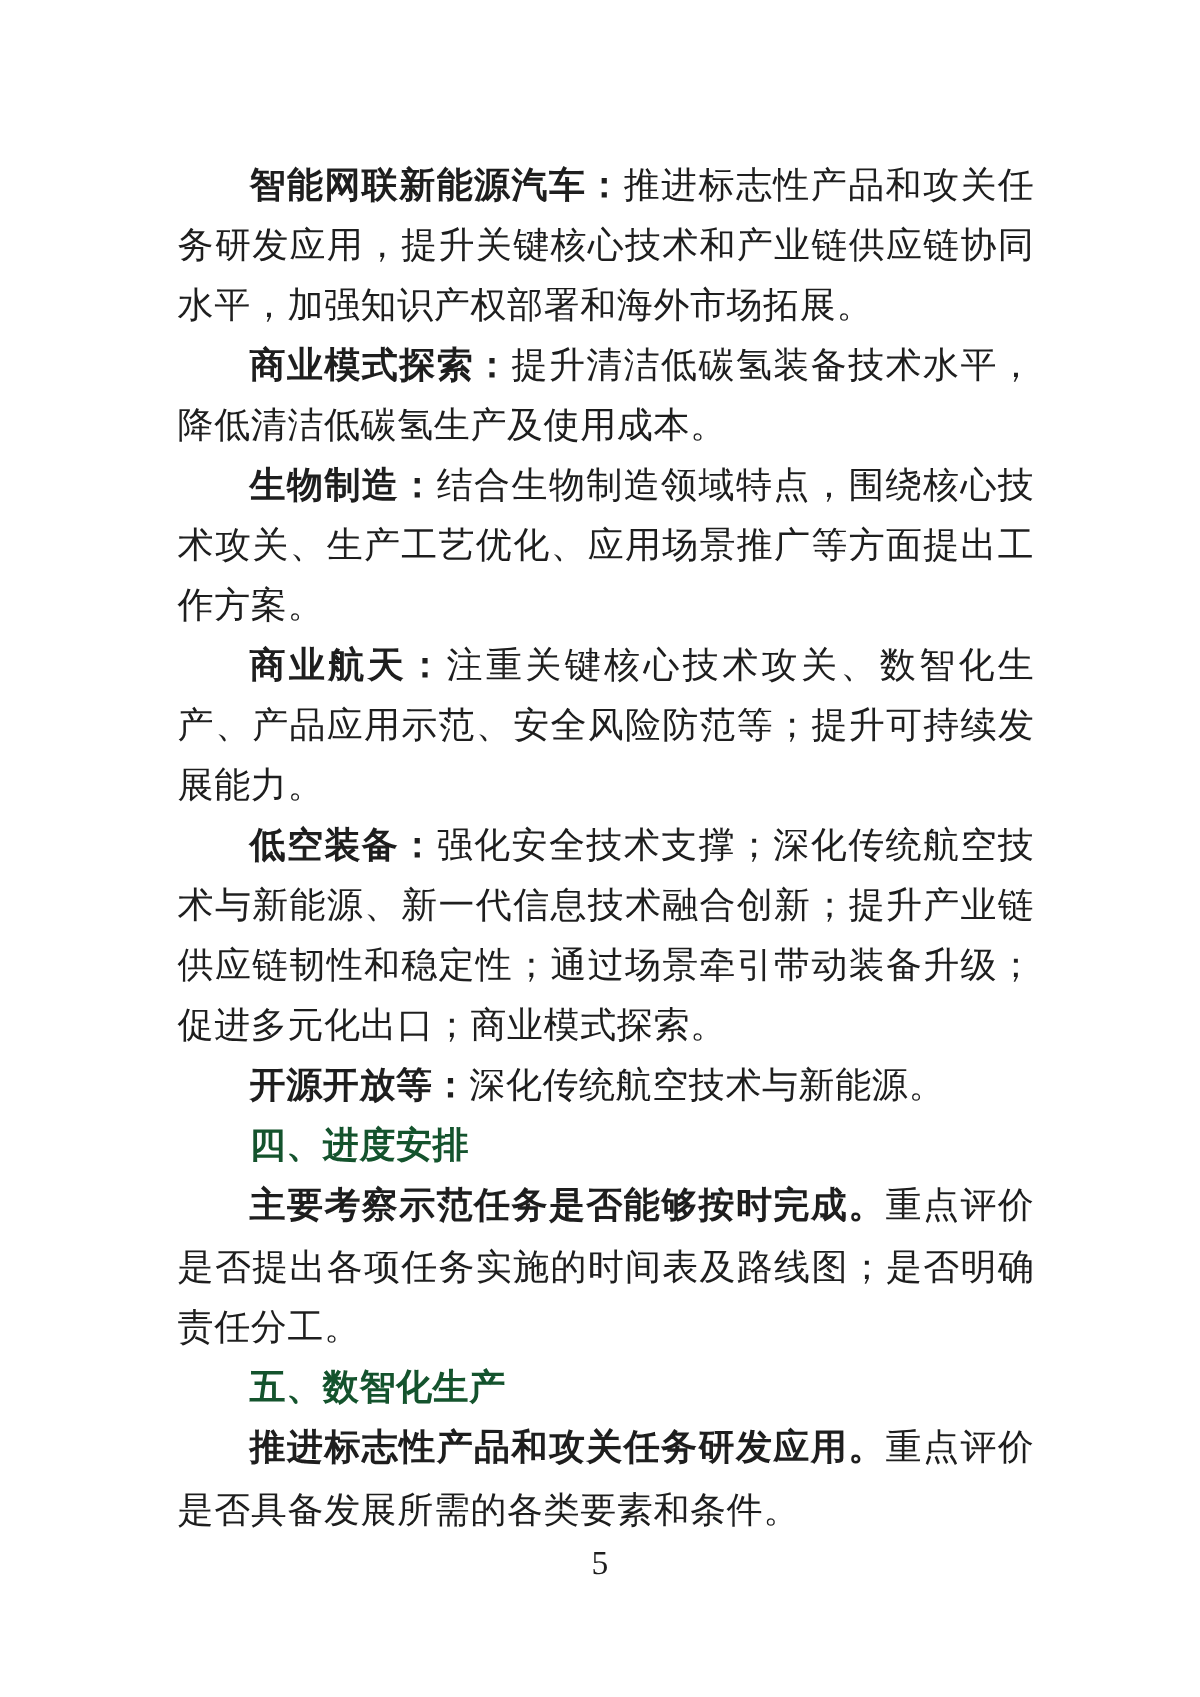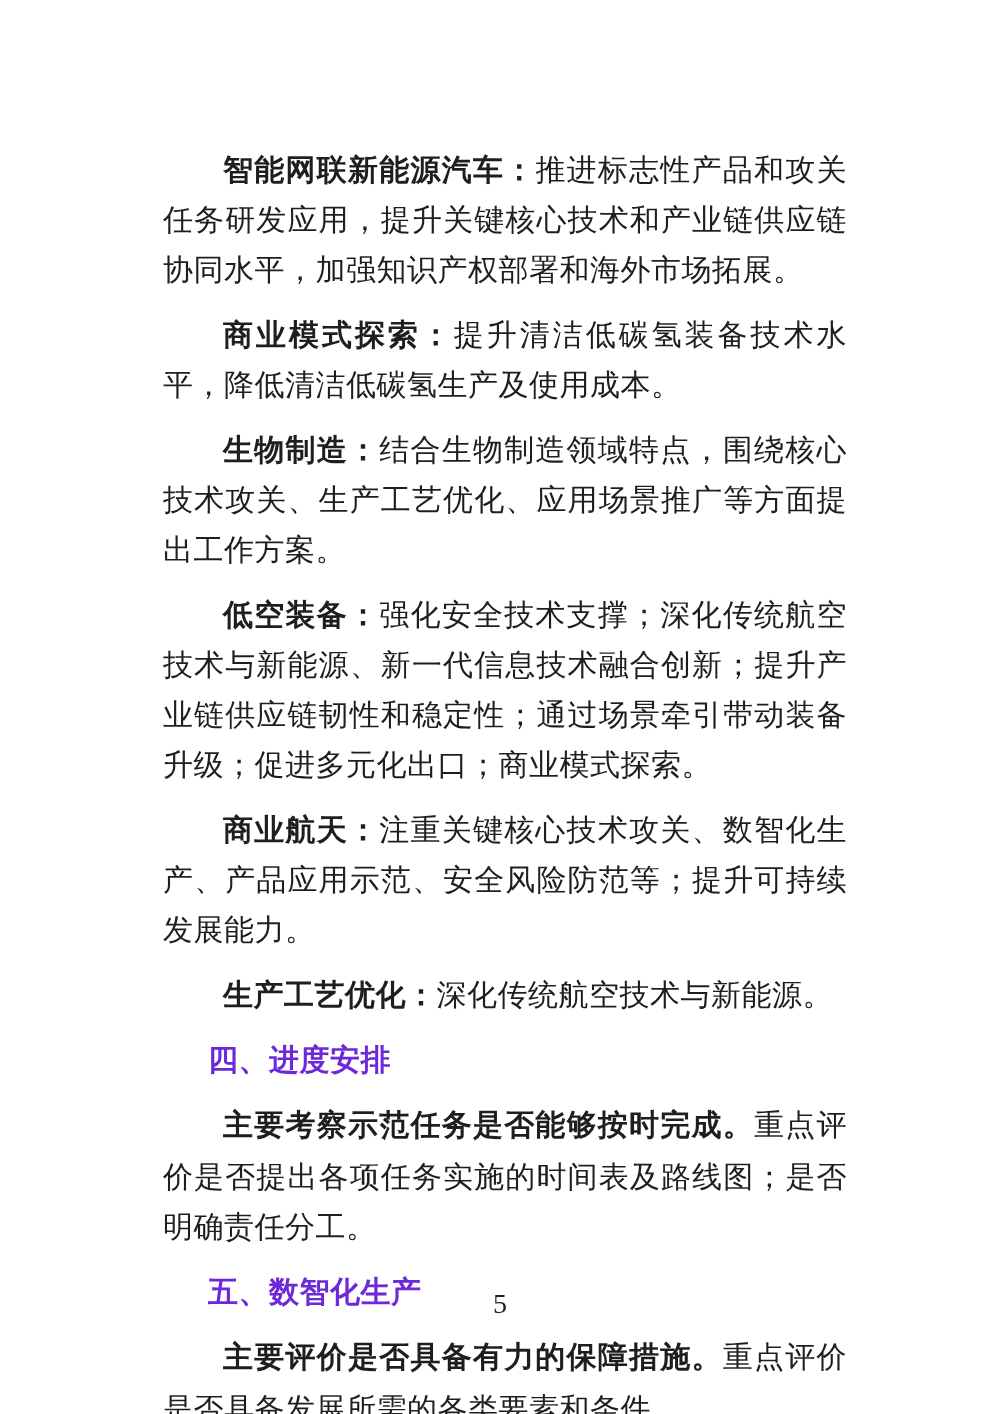--- a/index.html
+++ b/index.html
@@ -15,21 +15,21 @@
     overflow: hidden;
     color: #1e1e1e;
   }
   .content {
     position: absolute;
     top: 130px;
     left: 148px;
     width: 714px;
   }
   .para {
-    margin: 15px;
+    margin: 0;
     font-family: "Liberation Serif", "DejaVu Serif", serif;
     font-size: 30px;
     line-height: 50px;
     text-align: justify;
     text-justify: inter-ideograph;
     text-indent: 2em;
     color: #1e1e1e;
     letter-spacing: 0.5px;
   }
   .lead {
@@ -39,21 +39,21 @@
     font-weight: bold;
     font-family: Liberation Mono, monospace;
   }
   .heading {
     margin: 0;
     font-family: "Liberation Sans", "DejaVu Sans", sans-serif;
     font-weight: bold;
     font-size: 30px;
     line-height: 50px;
     text-indent: 2em;
-    color: #6d28d9;
+    color: #14532d;
     letter-spacing: 0.5px;
   }
   .page-number {
     position: absolute;
     top: 1288px;
     left: 0;
     width: 100%;
     text-align: center;
     font-family: "Liberation Serif", "DejaVu Serif", serif;
     font-size: 28px;
@@ -65,31 +65,31 @@
 
 <div class="page">
   <div class="content">
 
     <p class="para"><span class="lead">智能网联新能源汽车：</span><span>推进标志性产品和攻关任务研发应用，提升关键核心技术和产业链供应链协同水平，加强知识产权部署和海外市场拓展。</span></p>
 
     <p class="para"><span class="lead">商业模式探索：</span><span>提升清洁低碳氢装备技术水平，降低清洁低碳氢生产及使用成本。</span></p>
 
     <p class="para"><span class="lead">生物制造：</span><span>结合生物制造领域特点，围绕核心技术攻关、生产工艺优化、应用场景推广等方面提出工作方案。</span></p>
 
+    <p class="para"><span class="lead">商业航天：</span><span>注重关键核心技术攻关、数智化生产、产品应用示范、安全风险防范等；提升可持续发展能力。</span></p>
+
     <p class="para"><span class="lead">低空装备：</span><span>强化安全技术支撑；深化传统航空技术与新能源、新一代信息技术融合创新；提升产业链供应链韧性和稳定性；通过场景牵引带动装备升级；促进多元化出口；商业模式探索。</span></p>
 
-    <p class="para"><span class="lead">商业航天：</span><span>注重关键核心技术攻关、数智化生产、产品应用示范、安全风险防范等；提升可持续发展能力。</span></p>
-
-    <p class="para"><span class="lead">生产工艺优化：</span><span>深化传统航空技术与新能源。</span></p>
+    <p class="para"><span class="lead">开源开放等：</span><span>深化传统航空技术与新能源。</span></p>
 
 
     <p class="heading">四、进度安排</p>
 
     <p class="para"><span class="lead-hei">主要考察示范任务是否能够按时完成。</span><span>重点评价是否提出各项任务实施的时间表及路线图；是否明确责任分工。</span></p>
 
     <p class="heading">五、数智化生产</p>
 
-    <p class="para"><span class="lead-hei">主要评价是否具备有力的保障措施。</span><span>重点评价是否具备发展所需的各类要素和条件。</span></p>
+    <p class="para"><span class="lead-hei">推进标志性产品和攻关任务研发应用。</span><span>重点评价是否具备发展所需的各类要素和条件。</span></p>
 
   </div>
 
   <div class="page-number">5</div>
 </div>
 
 </body></html>

